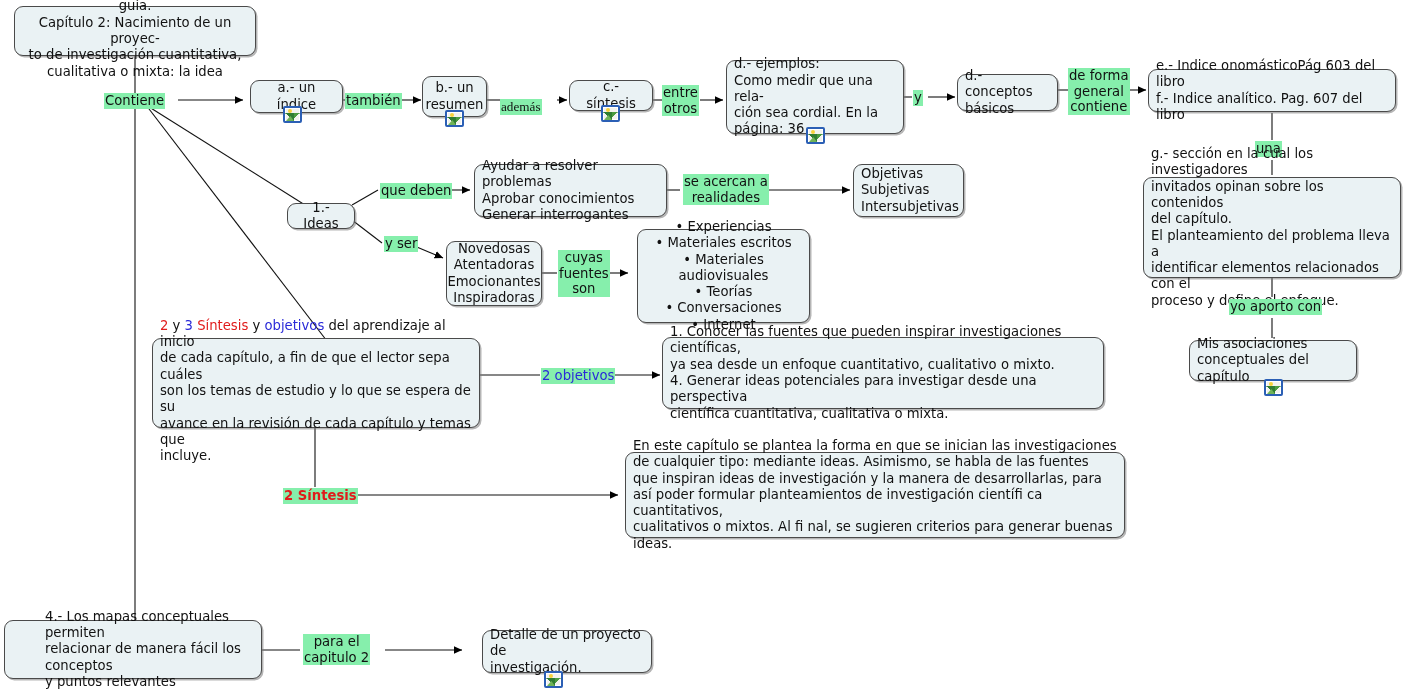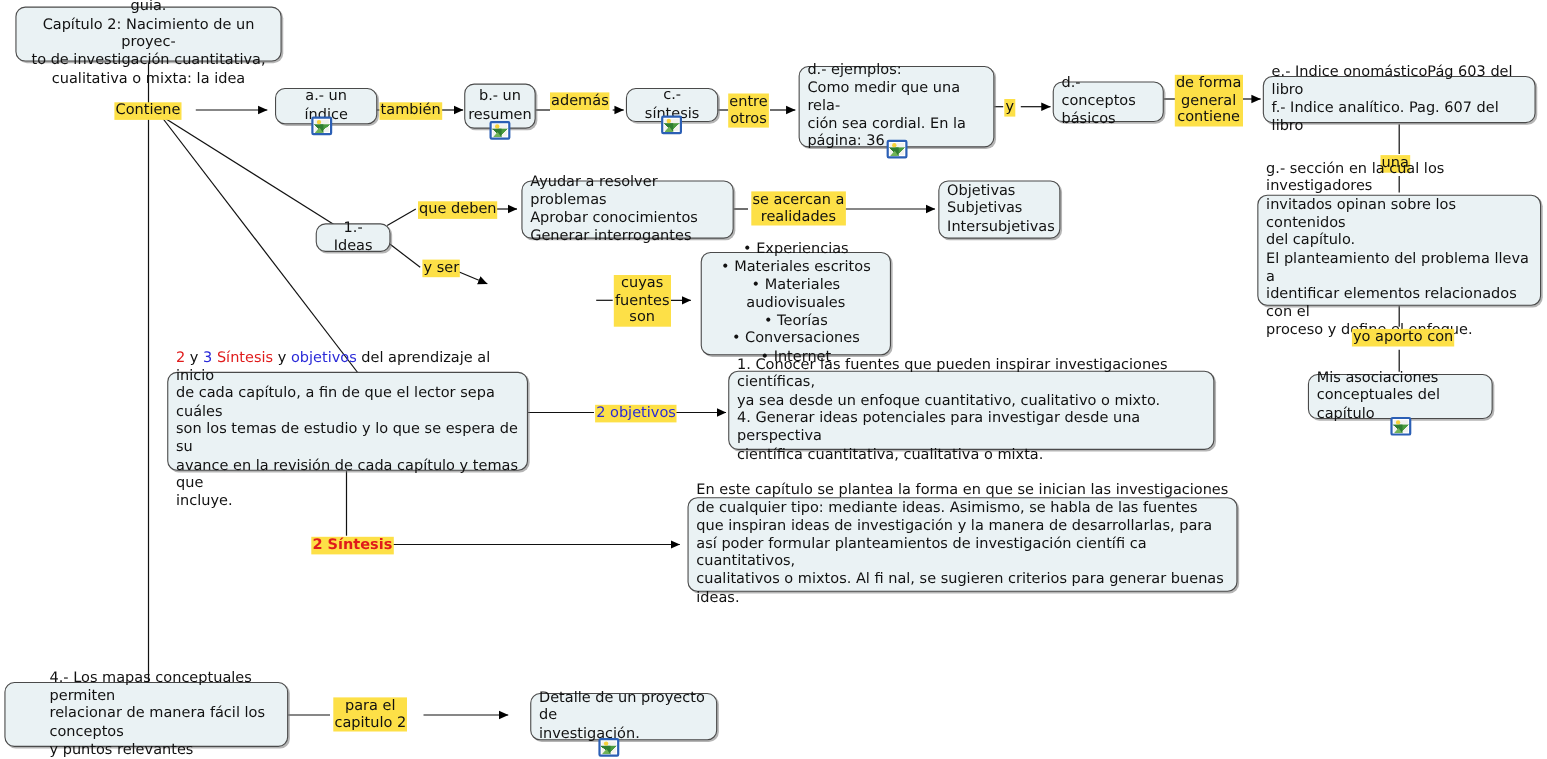--- a/index.html
+++ b/index.html
@@ -37,21 +37,21 @@
   }
   .node.center{text-align:center;align-items:center;}
   .node.left{text-align:left;align-items:flex-start;}
   .lbl{
     position:absolute;
     font-size:13.2px;
     line-height:15.6px;
     color:#111111;
     white-space:pre;
     text-align:center;
-    background:#fde047;
+    background:#86efac;
     padding:0 1px;
   }
   .lbl.red{color:#e01b1b;font-weight:bold;}
   .lbl.blue{color:#2a2ad8;}
   .red{color:#e01b1b;}
   .blue{color:#2a2ad8;}
   
   .pic-icon{
     position:absolute;
     width:19px;height:17px;
@@ -157,21 +157,21 @@
 
   <div class="node center" style="left:422px;top:76px;width:65px;height:41px;white-space:pre-line;">b.- un
 resumen</div>
   <div class="pic-icon" style="left:445px;top:110px;">
     <div class="sky"></div>
       <div class="sun"></div>
       <div class="hill"></div>
       <div class="hill2"></div>
   </div>
 
-  <div class="lbl" style="left:500px;top:84px;">además</div>
+  <div class="lbl" style="left:500px;top:99px;font-family:Liberation Serif, serif;">además</div>
 
   <div class="node center" style="left:569px;top:80px;width:84px;height:31px;">c.- síntesis</div>
   <div class="pic-icon" style="left:601px;top:105px;">
     <div class="sky"></div>
       <div class="sun"></div>
       <div class="hill"></div>
       <div class="hill2"></div>
   </div>
 
   <div class="lbl" style="left:662px;top:85px;">entre
@@ -230,20 +230,24 @@
 
   <div class="lbl" style="left:683px;top:174px;">se acercan a
 realidades</div>
 
   <div class="node left" style="left:853px;top:164px;width:111px;height:53px;white-space:pre-line;">Objetivas
 Subjetivas
 Intersubjetivas</div>
 
   <div class="lbl" style="left:384px;top:236px;">y ser</div>
 
+  <div class="node center" style="left:446px;top:241px;width:96px;height:65px;white-space:pre-line;">Novedosas
+Atentadoras
+Emocionantes
+Inspiradoras</div>
 
   <div class="lbl" style="left:558px;top:250px;">cuyas
 fuentes
 son</div>
 
   <div class="node center" style="left:637px;top:229px;width:173px;height:94px;white-space:pre-line;">• Experiencias
 • Materiales escritos
 • Materiales audiovisuales
 • Teorías
 • Conversaciones

